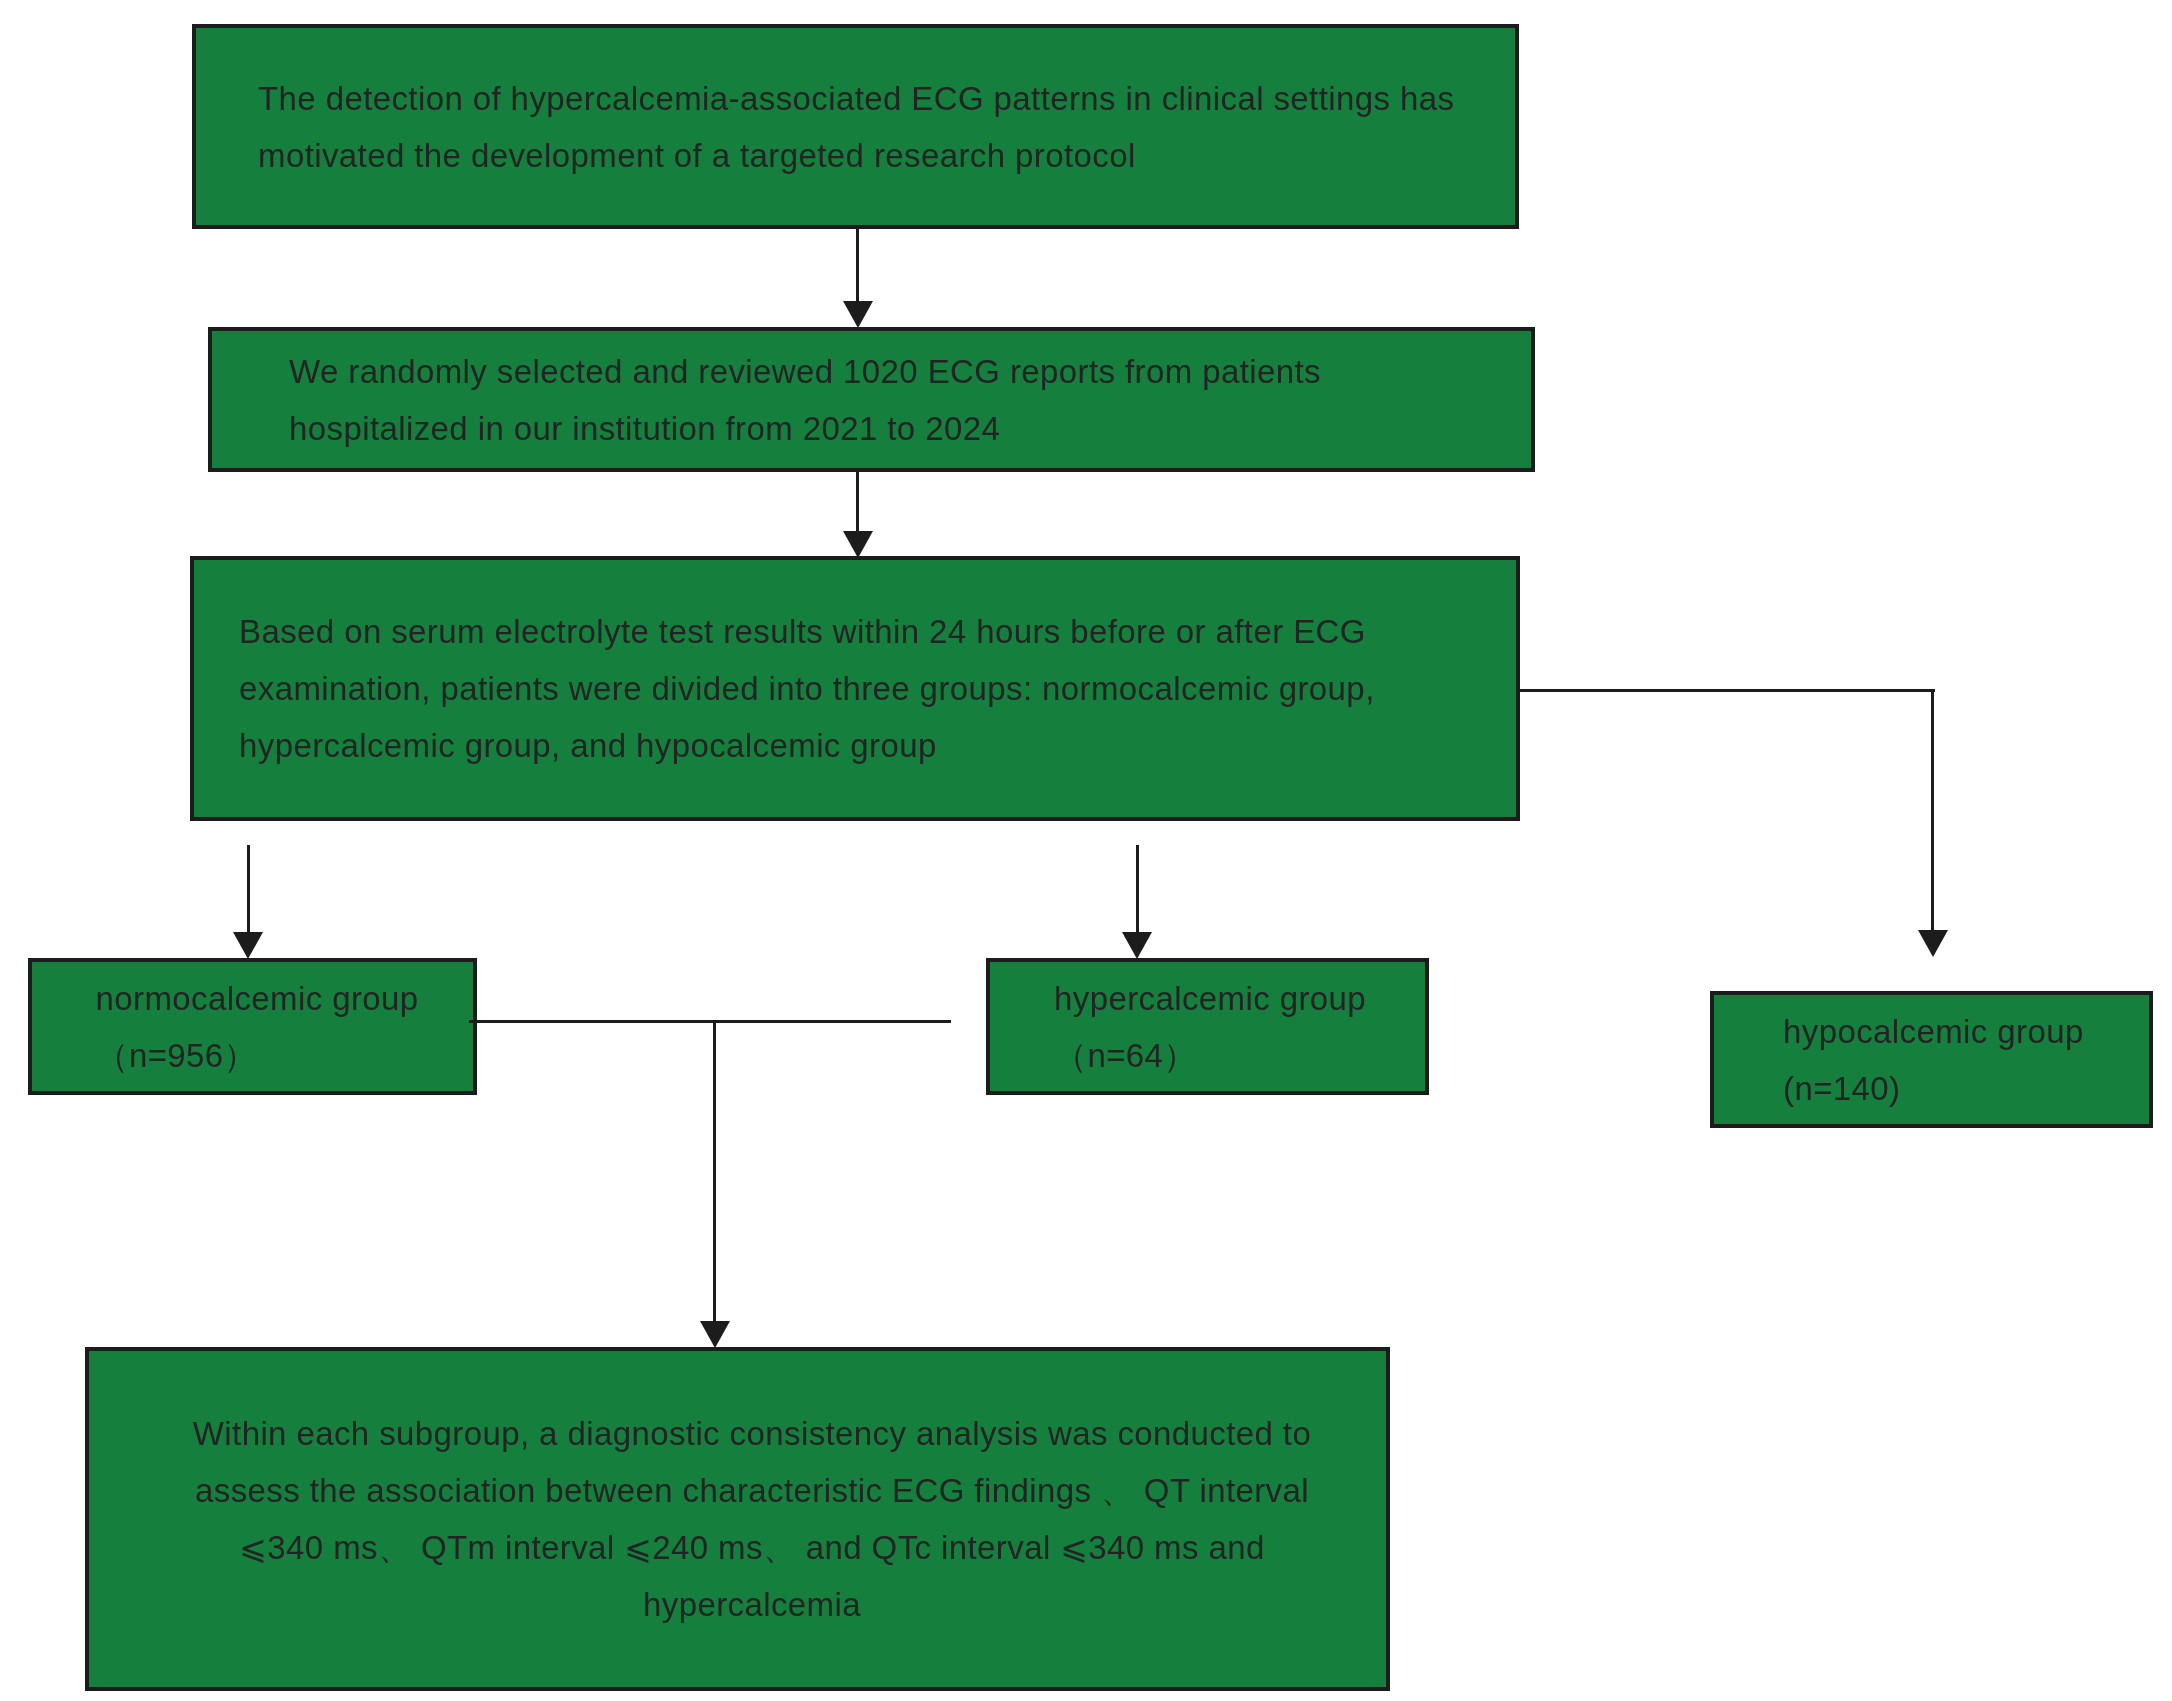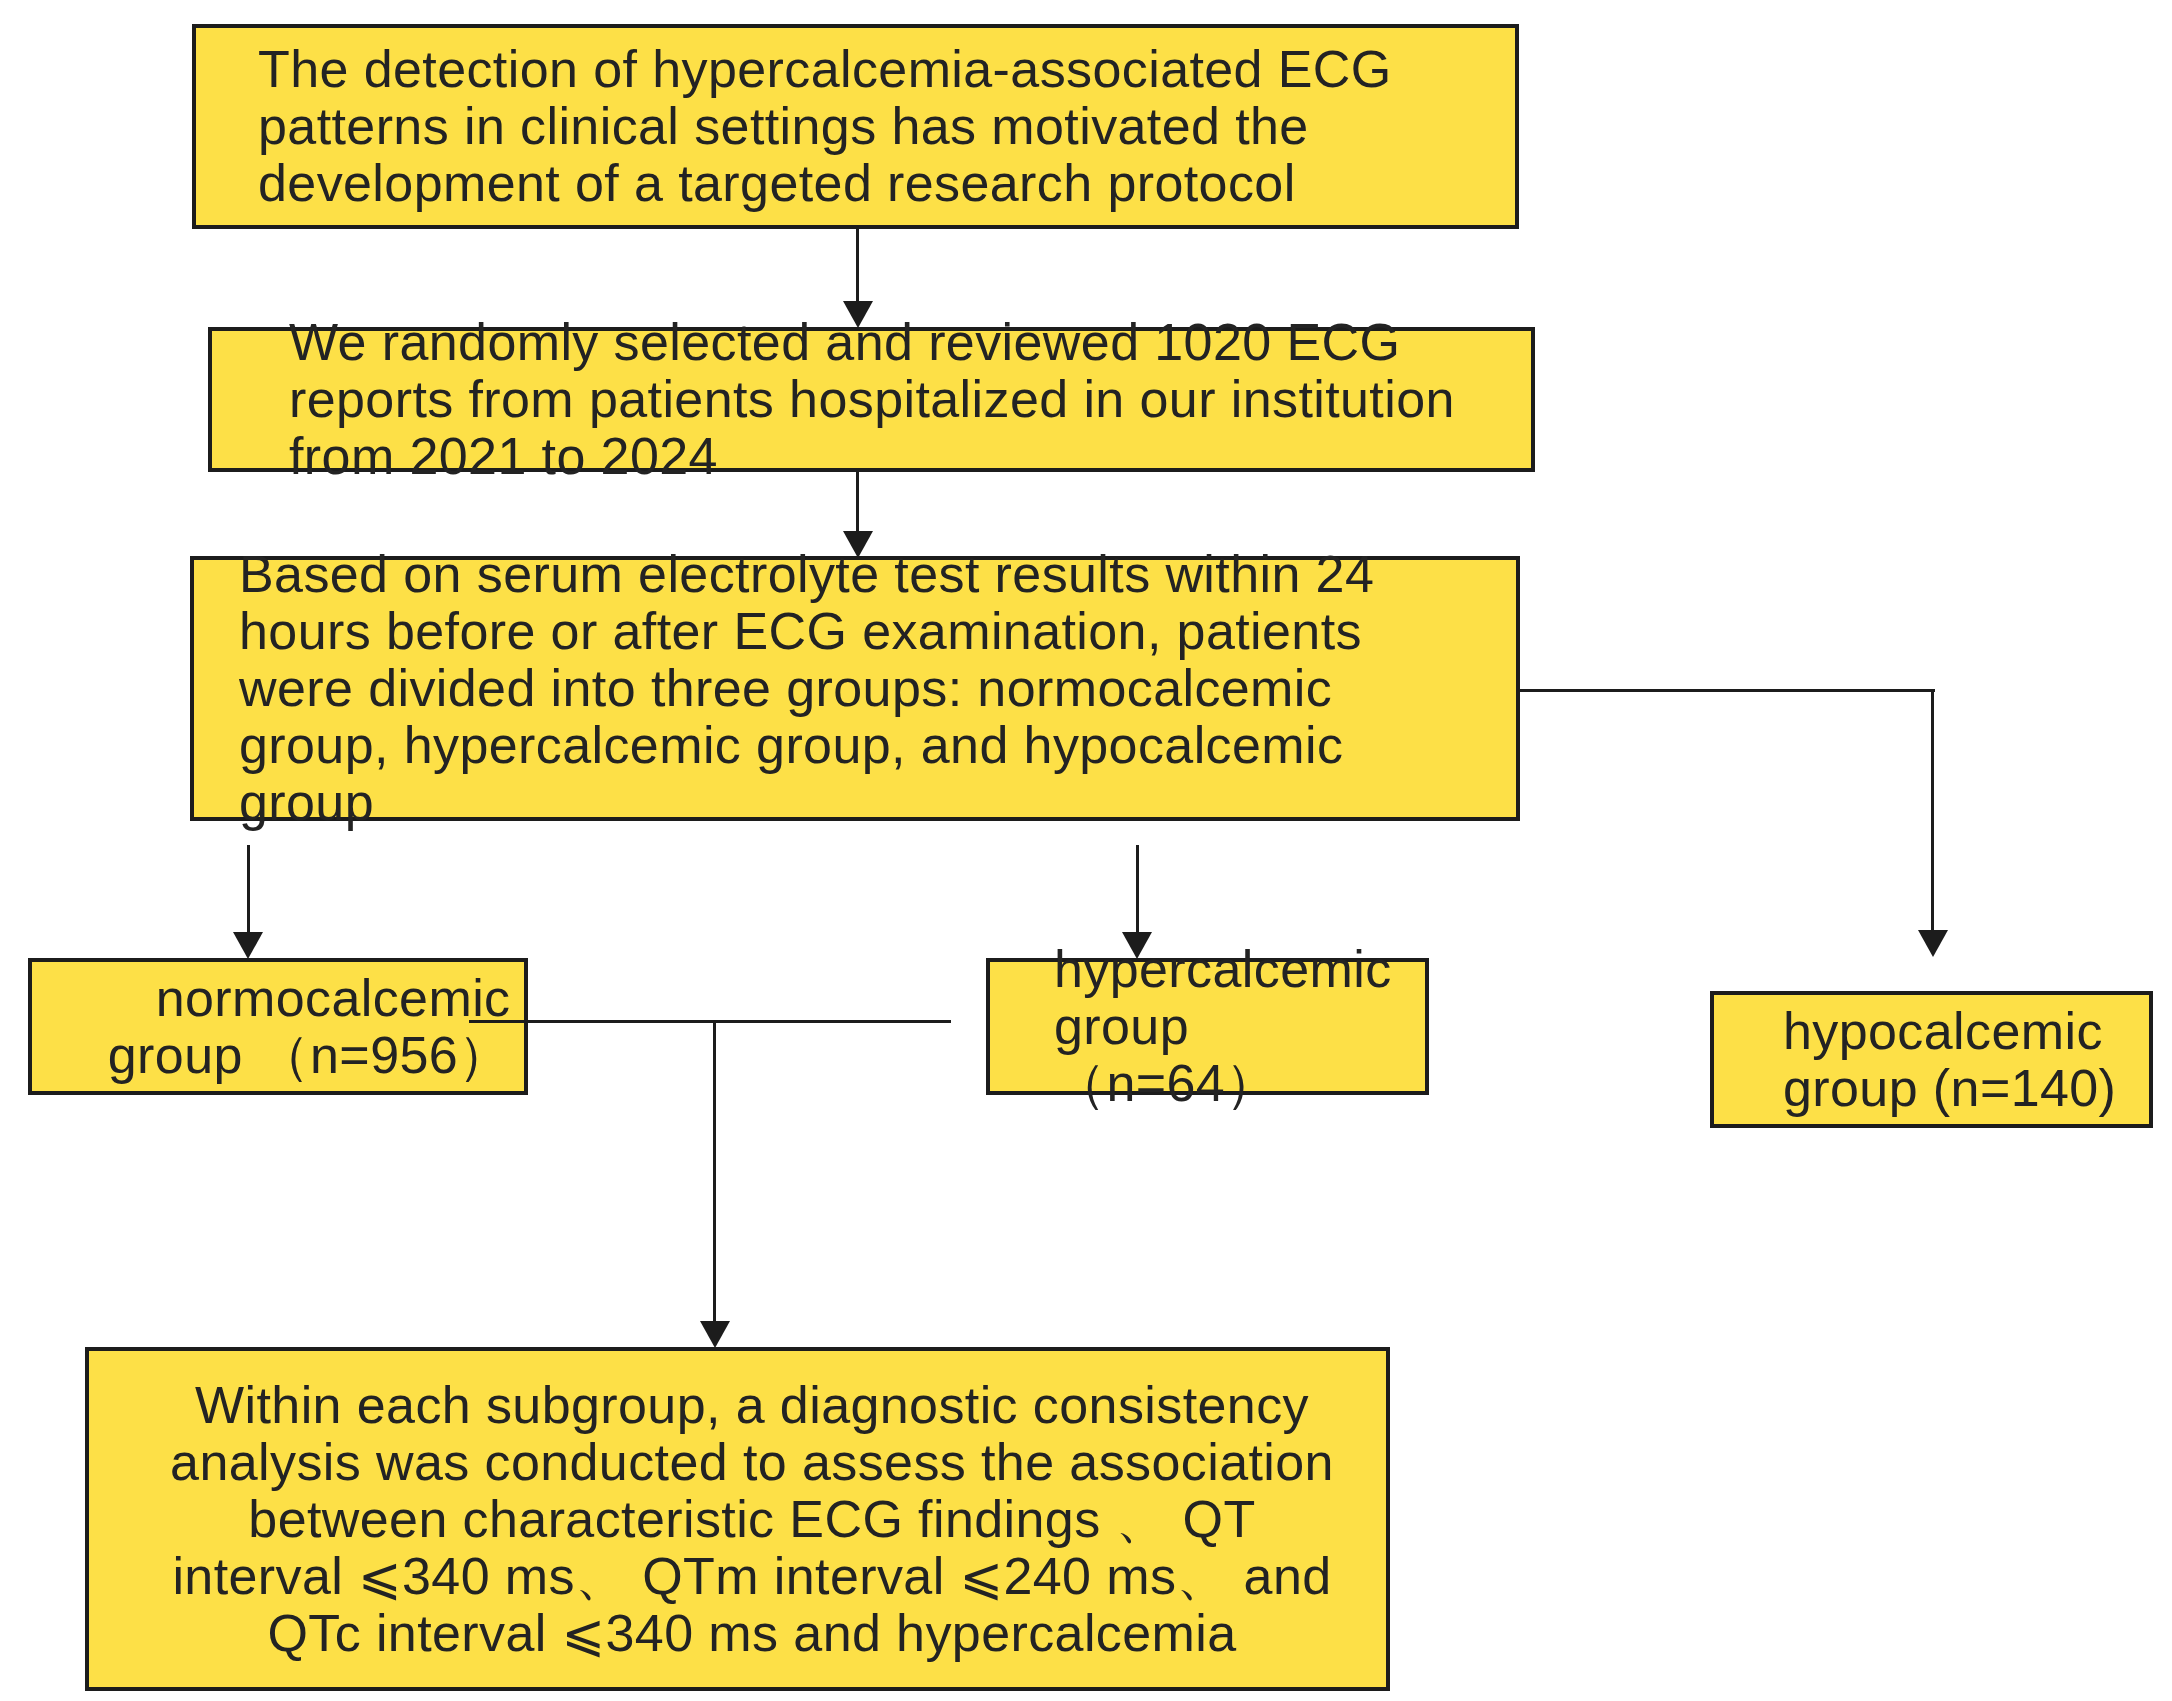--- a/index.html
+++ b/index.html
@@ -1,42 +1,42 @@
 <!DOCTYPE html>
 <html style="font-size:11.6px"><head>
 <meta charset="utf-8">
 <style>
   html,body{margin:0;padding:0;background:#ffffff;}
   body{width:2172px;height:1701px;font-family:"Liberation Sans","DejaVu Sans",sans-serif;}
   .canvas{position:relative;width:2172px;height:1701px;background:#ffffff;overflow:hidden;}
 
   .box{
     position:absolute;box-sizing:border-box;
-    border:4.3px solid #1c1c1c;background:#fde047;color:#232323;
-    font-size:52px;line-height:57px;letter-spacing:0.4px;
+    border:4.3px solid #1c1c1c;background:#15803d;color:#232323;
+    font-size:33px;line-height:57px;letter-spacing:0.4px;
     display:flex;align-items:center;text-align:left;
   }
   .box .txt{display:block;}
 
   .line{position:absolute;background:#1c1c1c;}
   .v{width:2.9px;}
   .h{height:2.9px;}
 
   .arrowhead-down{
     position:absolute;width:0;height:0;
     border-left:15px solid transparent;
     border-right:15px solid transparent;
     border-top:27.5px solid #1c1c1c;
   }
 
   
   #box-protocol {left:192px; top:24px;  width:1327px;height:205px;padding:7.2px 51px 7.2px 62px;}
   #box-selection{left:208px; top:327px; width:1327px;height:145px;padding:7.2px 58px 7.2px 77px;}
   #box-grouping {left:190px; top:556px; width:1330px;height:265px;padding:7.2px 35px 7.2px 45px;}
-  #box-normo    {left:27.5px;  top:958px;width:500px; height:137px;padding:7.2px 13px 7.2px 64px;text-align:right;}
+  #box-normo    {left:27.5px;  top:958px;width:449px; height:137px;padding:7.2px 13px 7.2px 64px;}
   #box-hyper    {left:951px;top:958px;width:443px; height:137px;padding:7.2px 13px 7.2px 64px;margin-left:35px;}
   #box-hypo     {left:1710px;top:991px;width:443px; height:137px;padding:7.2px 13px 7.2px 69px;}
   #box-analysis {left:85px; top:1347px;width:1305px;height:344px;padding:7.2px 40px 7.2px 69px;text-align:center;}
 
   
   #arrow1-line{left:856px;top:229px;height:75px;}
   #arrow1-head{left:843px;top:301px;}
   #arrow2-line{left:856px;top:472px;height:62px;}
   #arrow2-head{left:843px;top:531px;}
 

